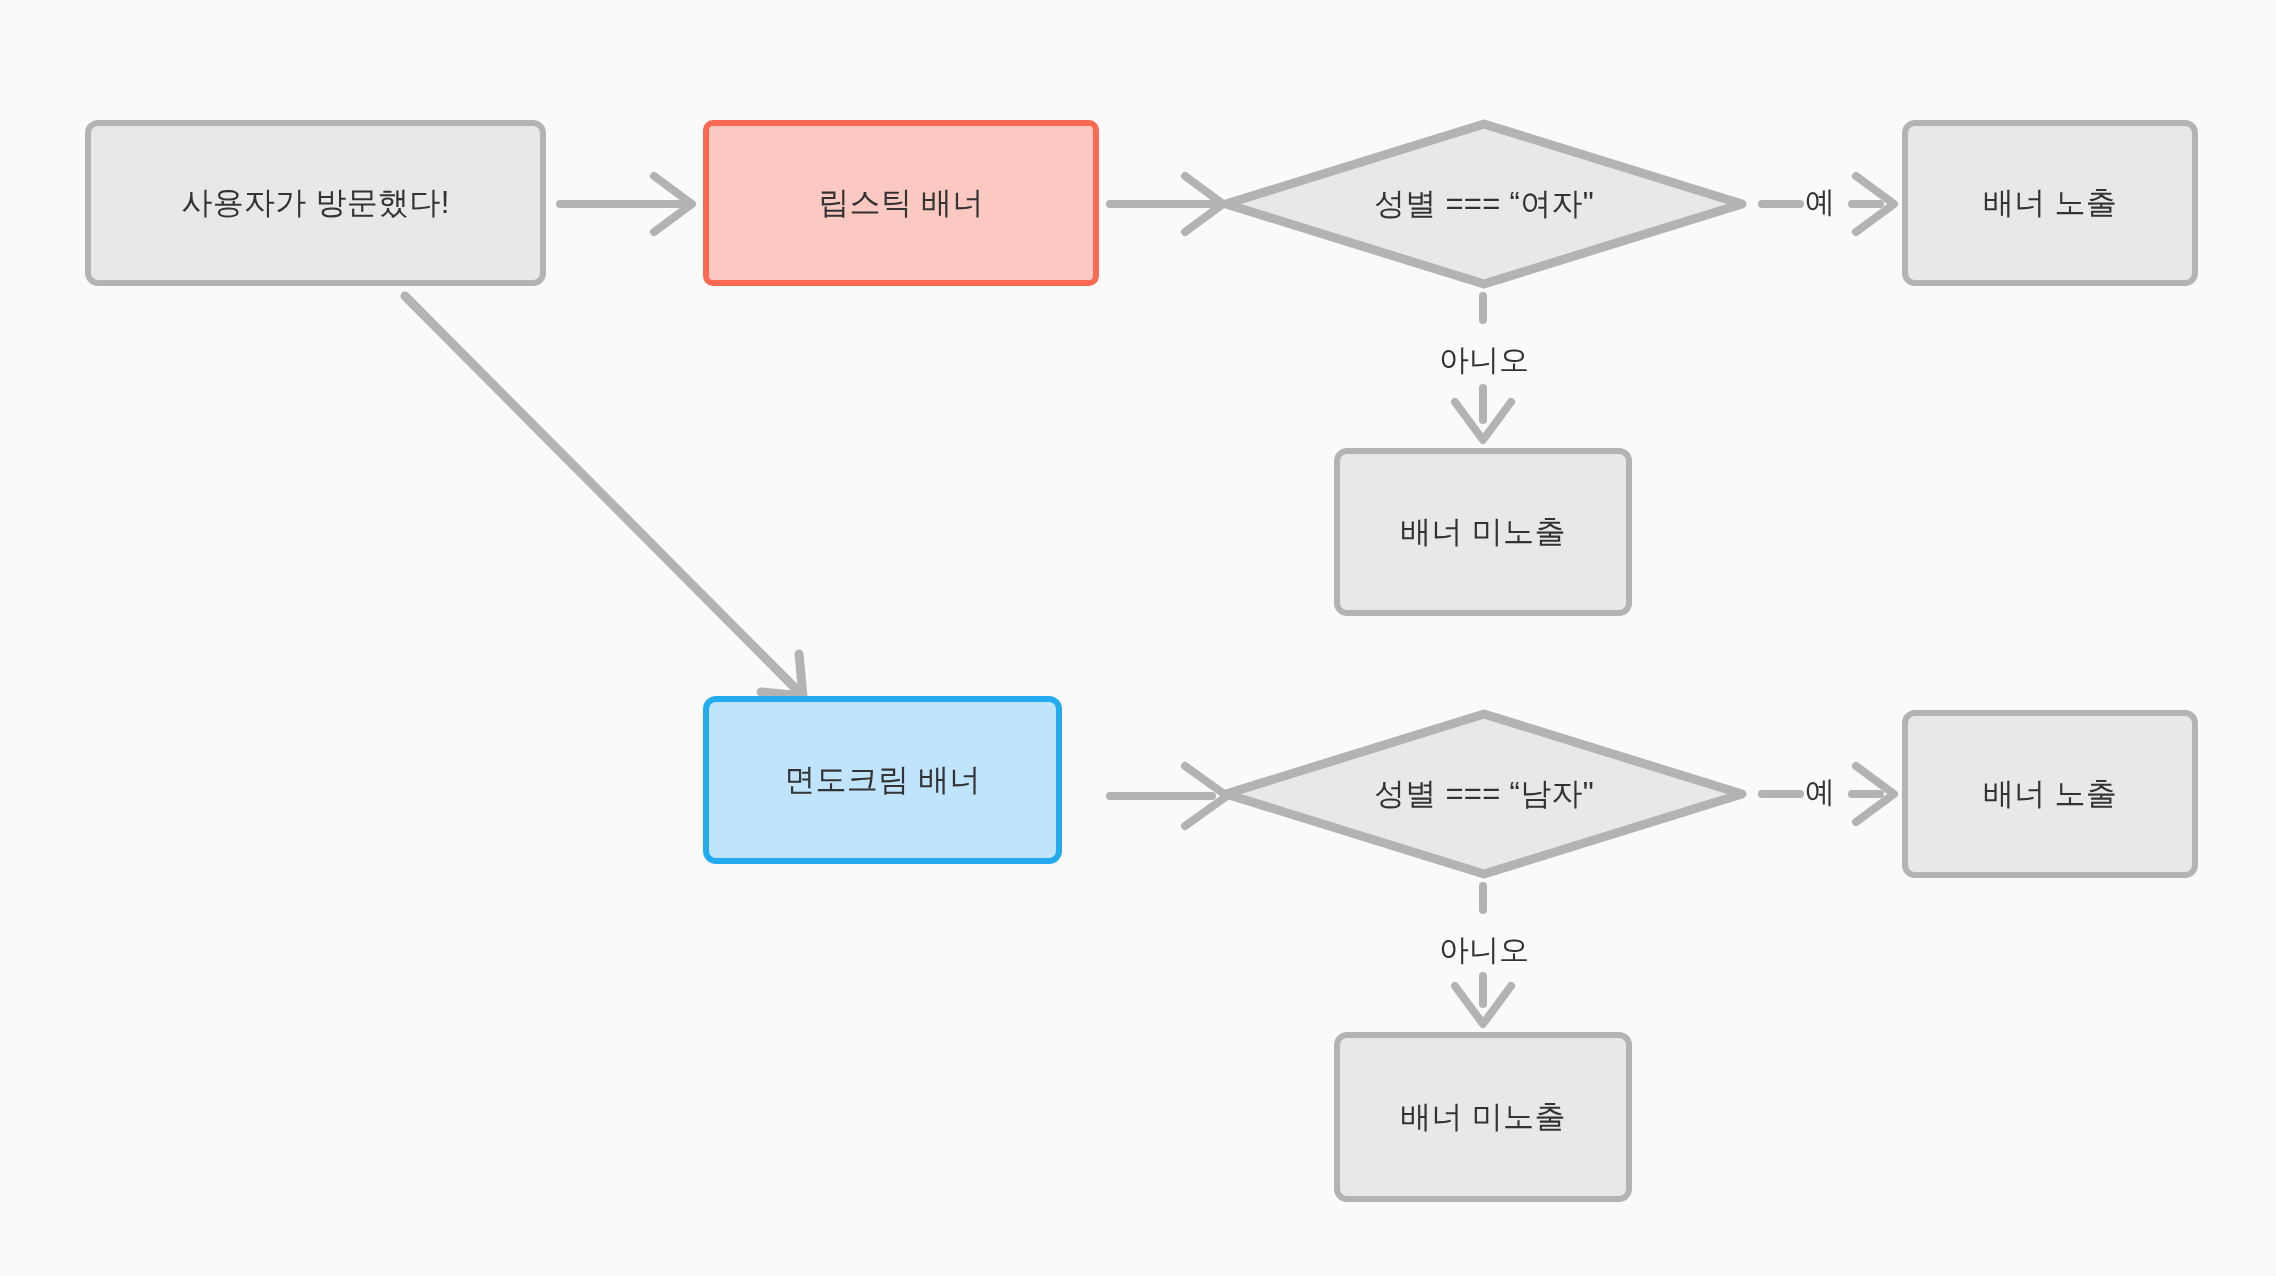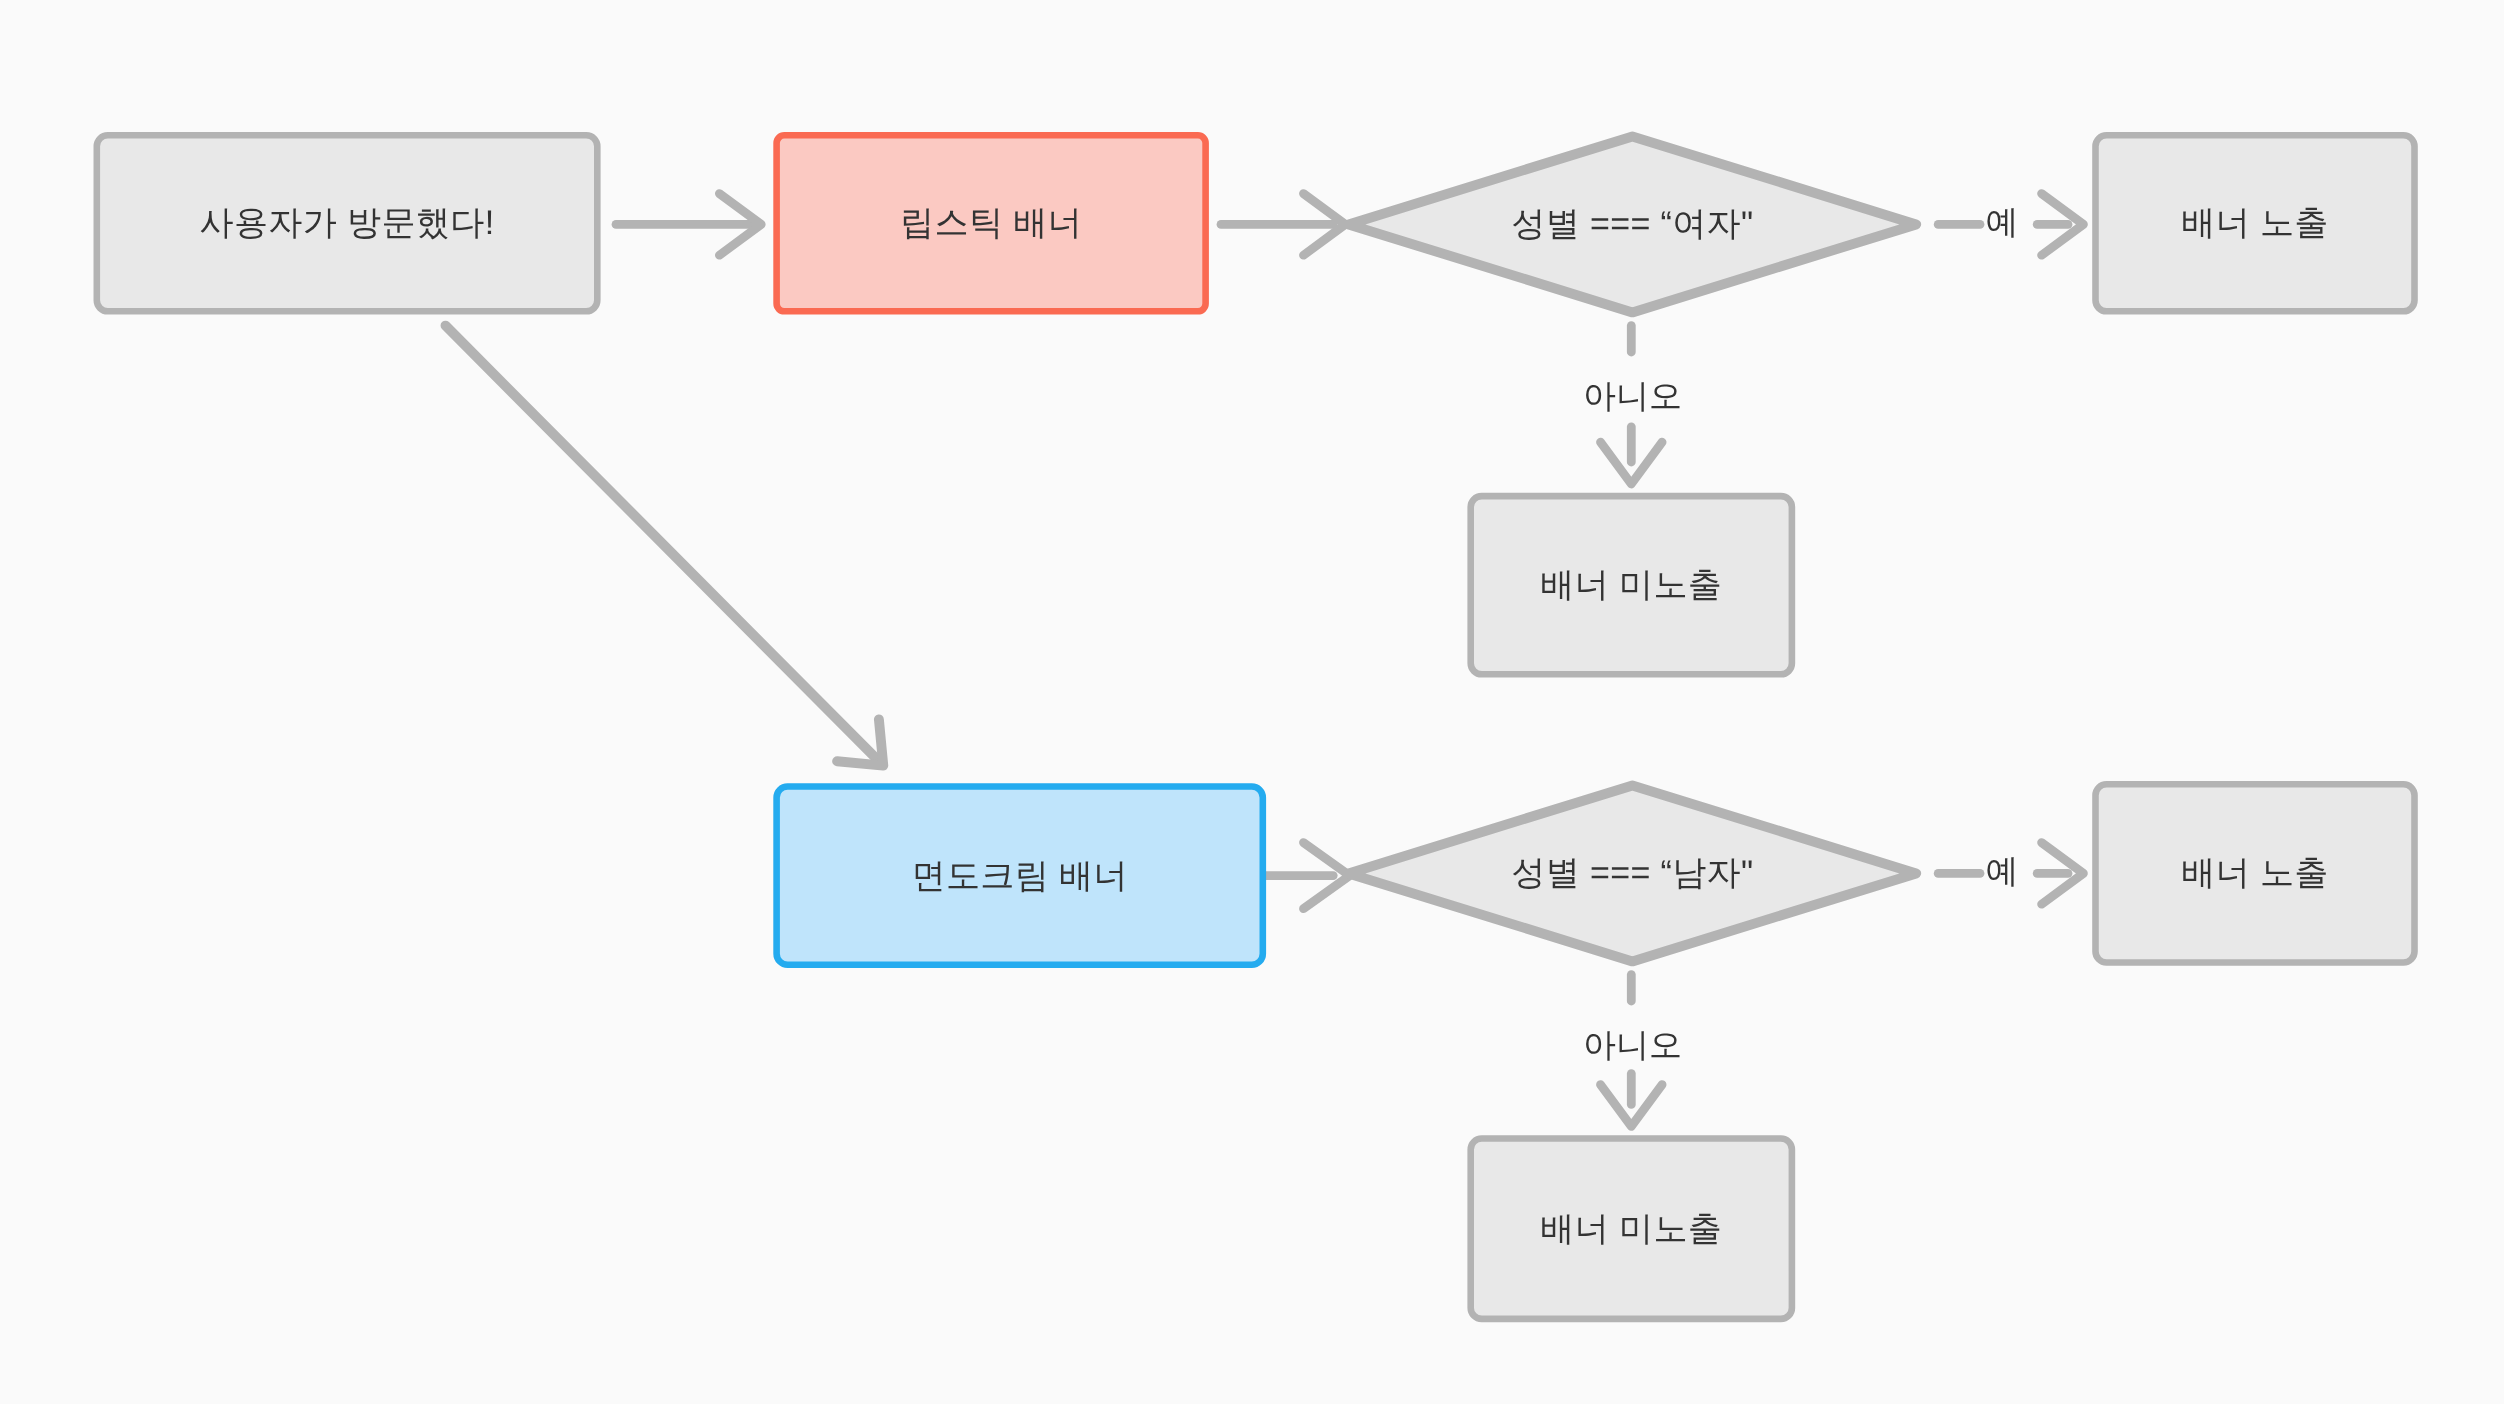--- a/index.html
+++ b/index.html
@@ -160,21 +160,21 @@
   </div>
 
   <div class="node node-rect rect-default" style="left:1902px; top:120px; width:296px; height:166px;">
     <span>배너 노출</span>
   </div>
 
   <div class="node node-rect rect-default" style="left:1334px; top:448px; width:298px; height:168px;">
     <span>배너 미노출</span>
   </div>
 
-  <div class="node node-rect rect-blue" style="left:703px; top:712px; width:448px; height:168px;">
+  <div class="node node-rect rect-blue" style="left:703px; top:696px; width:359px; height:168px;">
     <span>면도크림 배너</span>
   </div>
 
   <div class="node node-diamond" style="left:1220px; top:708px; width:528px; height:172px;">
     <svg class="diamond-shape" viewBox="0 0 528 172" preserveAspectRatio="none" aria-hidden="true">
       <polygon points="264,6 522,86 264,166 6,86" fill="#e8e8e8" stroke="#b3b3b3" stroke-width="9" stroke-linejoin="round"></polygon>
     </svg>
     <span class="diamond-label">성별 === “남자"</span>
   </div>
 

